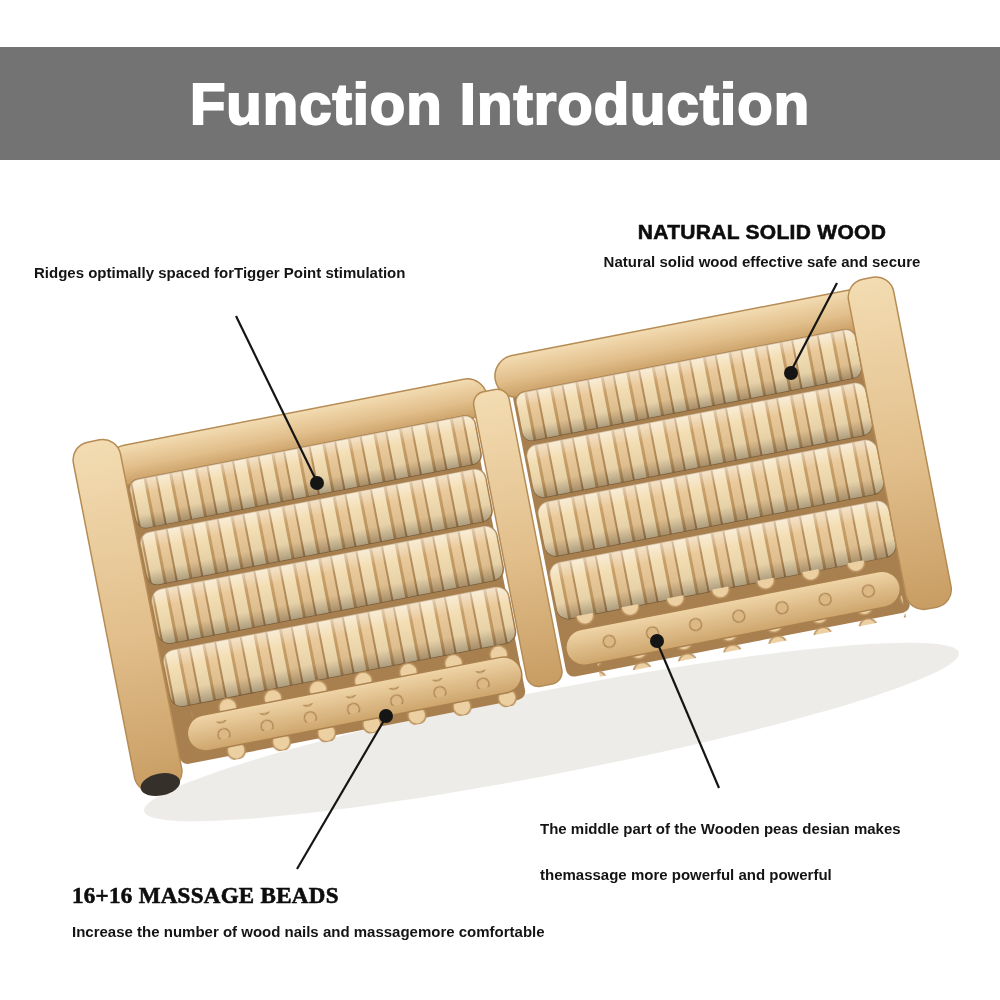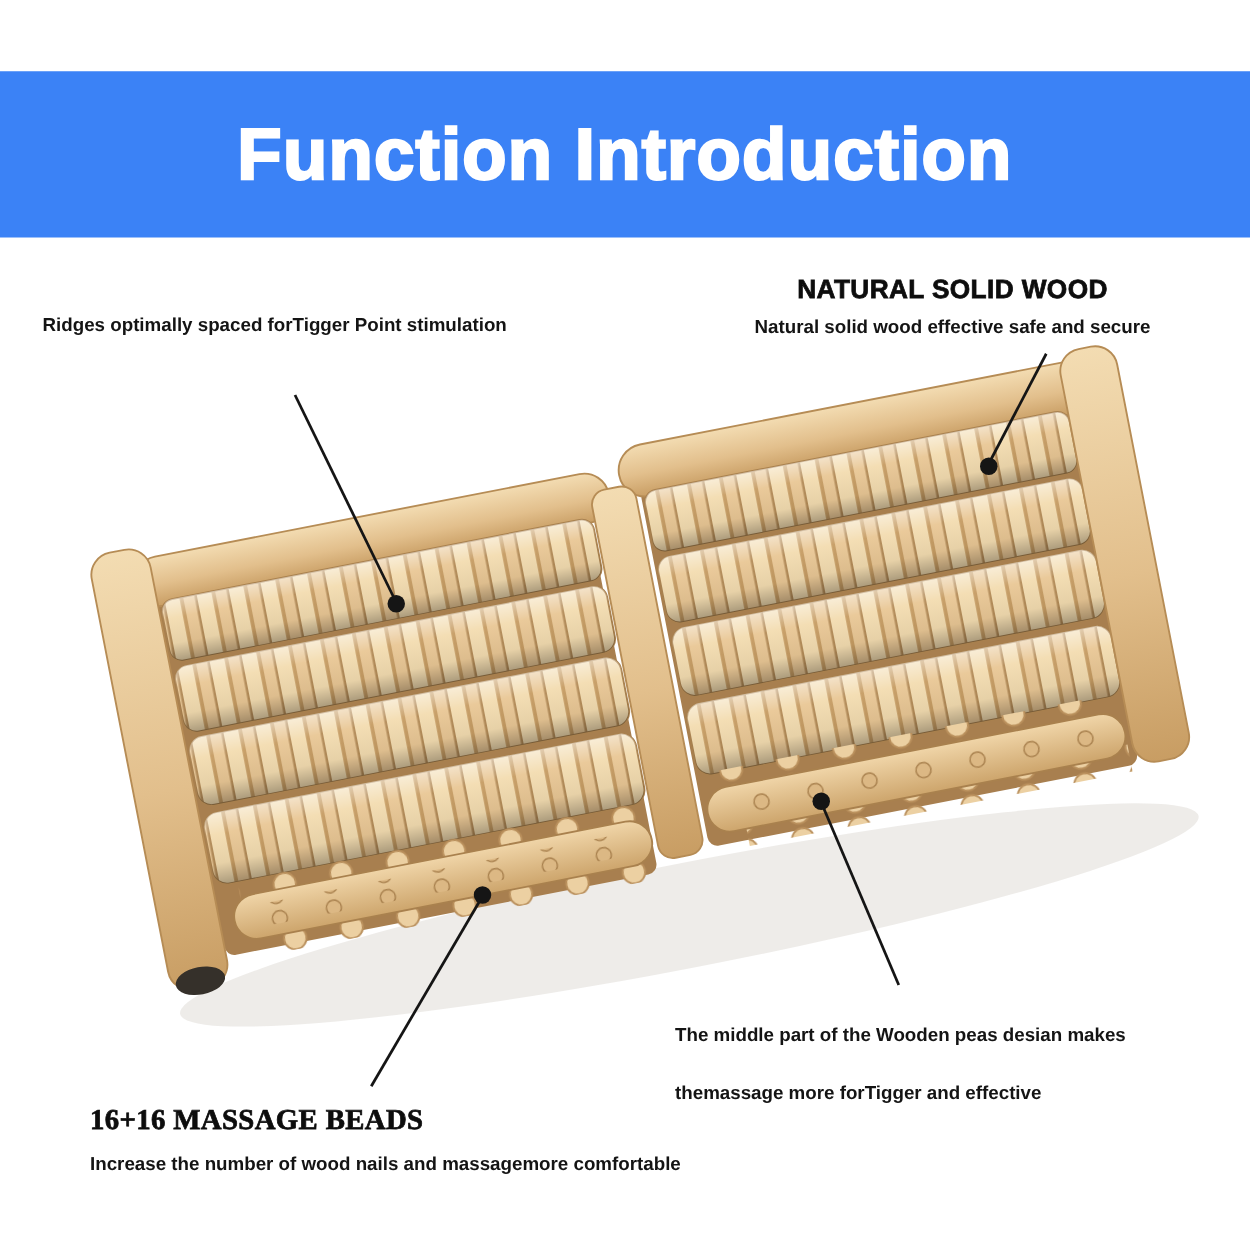--- a/index.html
+++ b/index.html
@@ -3,41 +3,41 @@
 <meta charset="utf-8">
 <style>
   html,body { margin:0; padding:0; }
   body {
     width:1000px; height:1000px; position:relative; overflow:hidden;
     background:#ffffff;
     font-family:"Liberation Sans", sans-serif;
     color:#111;
   }
   .banner {
-    position:absolute; top:57px; left:0; width:1000px; height:133px;
-    background:#3b82f6; display:flex; align-items:center; justify-content:center;
+    position:absolute; top:47px; left:0; width:1000px; height:113px;
+    background:#737373; display:flex; align-items:center; justify-content:center;
     z-index:3;
   }
   .banner h1 {
     margin:0; color:#ffffff; font-size:58px; font-weight:800;
     letter-spacing:1px; -webkit-text-stroke:2px #ffffff; white-space:nowrap;
   }
   .product-svg { position:absolute; top:0; left:0; z-index:1; }
   .callout { position:absolute; z-index:2; }
   .c-title {
     font-weight:800; font-size:21px; color:#0d0d0d; letter-spacing:0.3px;
     -webkit-text-stroke:0.6px #0d0d0d; white-space:nowrap;
   }
   .c-desc { font-weight:700; font-size:15px; color:#141414; margin-top:9px; white-space:nowrap; }
   .c-desc + .c-desc { margin-top:9px; }
 
   .c-nsw { top:220px; left:578px; width:368px; text-align:center; }
   .c-asb { top:248px; left:34px; }
   .c-asb .c-title { font-size:22px; }
-  .c-asb .c-desc { margin-top:4px; }
+  .c-asb .c-desc { margin-top:16px; }
   .c-mmb { top:791px; left:540px; }
   .c-mmb .c-desc { margin-top:29px; }
   .c-16  { top:883px; left:72px; }
   .c-16 .c-title { font-size:23px;font-family:Liberation Serif, serif; }
   .c-16 .c-desc { margin-top:14px; }
 </style>
 </head>
 <body>
 
 <div class="banner">
@@ -160,19 +160,19 @@
   <div class="c-title">NATURAL SOLID WOOD</div>
   <div class="c-desc">Natural solid wood effective safe and secure</div>
 </div>
 
 <div class="callout c-asb">
   <div class="c-desc">Ridges optimally spaced forTigger Point stimulation</div>
 </div>
 
 <div class="callout c-mmb">
   <div class="c-desc">The middle part of the Wooden peas desian makes</div>
-  <div class="c-desc">themassage more forTigger and effective</div>
+  <div class="c-desc">themassage more powerful and powerful</div>
 </div>
 
 <div class="callout c-16">
   <div class="c-title">16+16 MASSAGE BEADS</div>
   <div class="c-desc">Increase the number of wood nails and massagemore comfortable</div>
 </div>
 
 </body></html>

